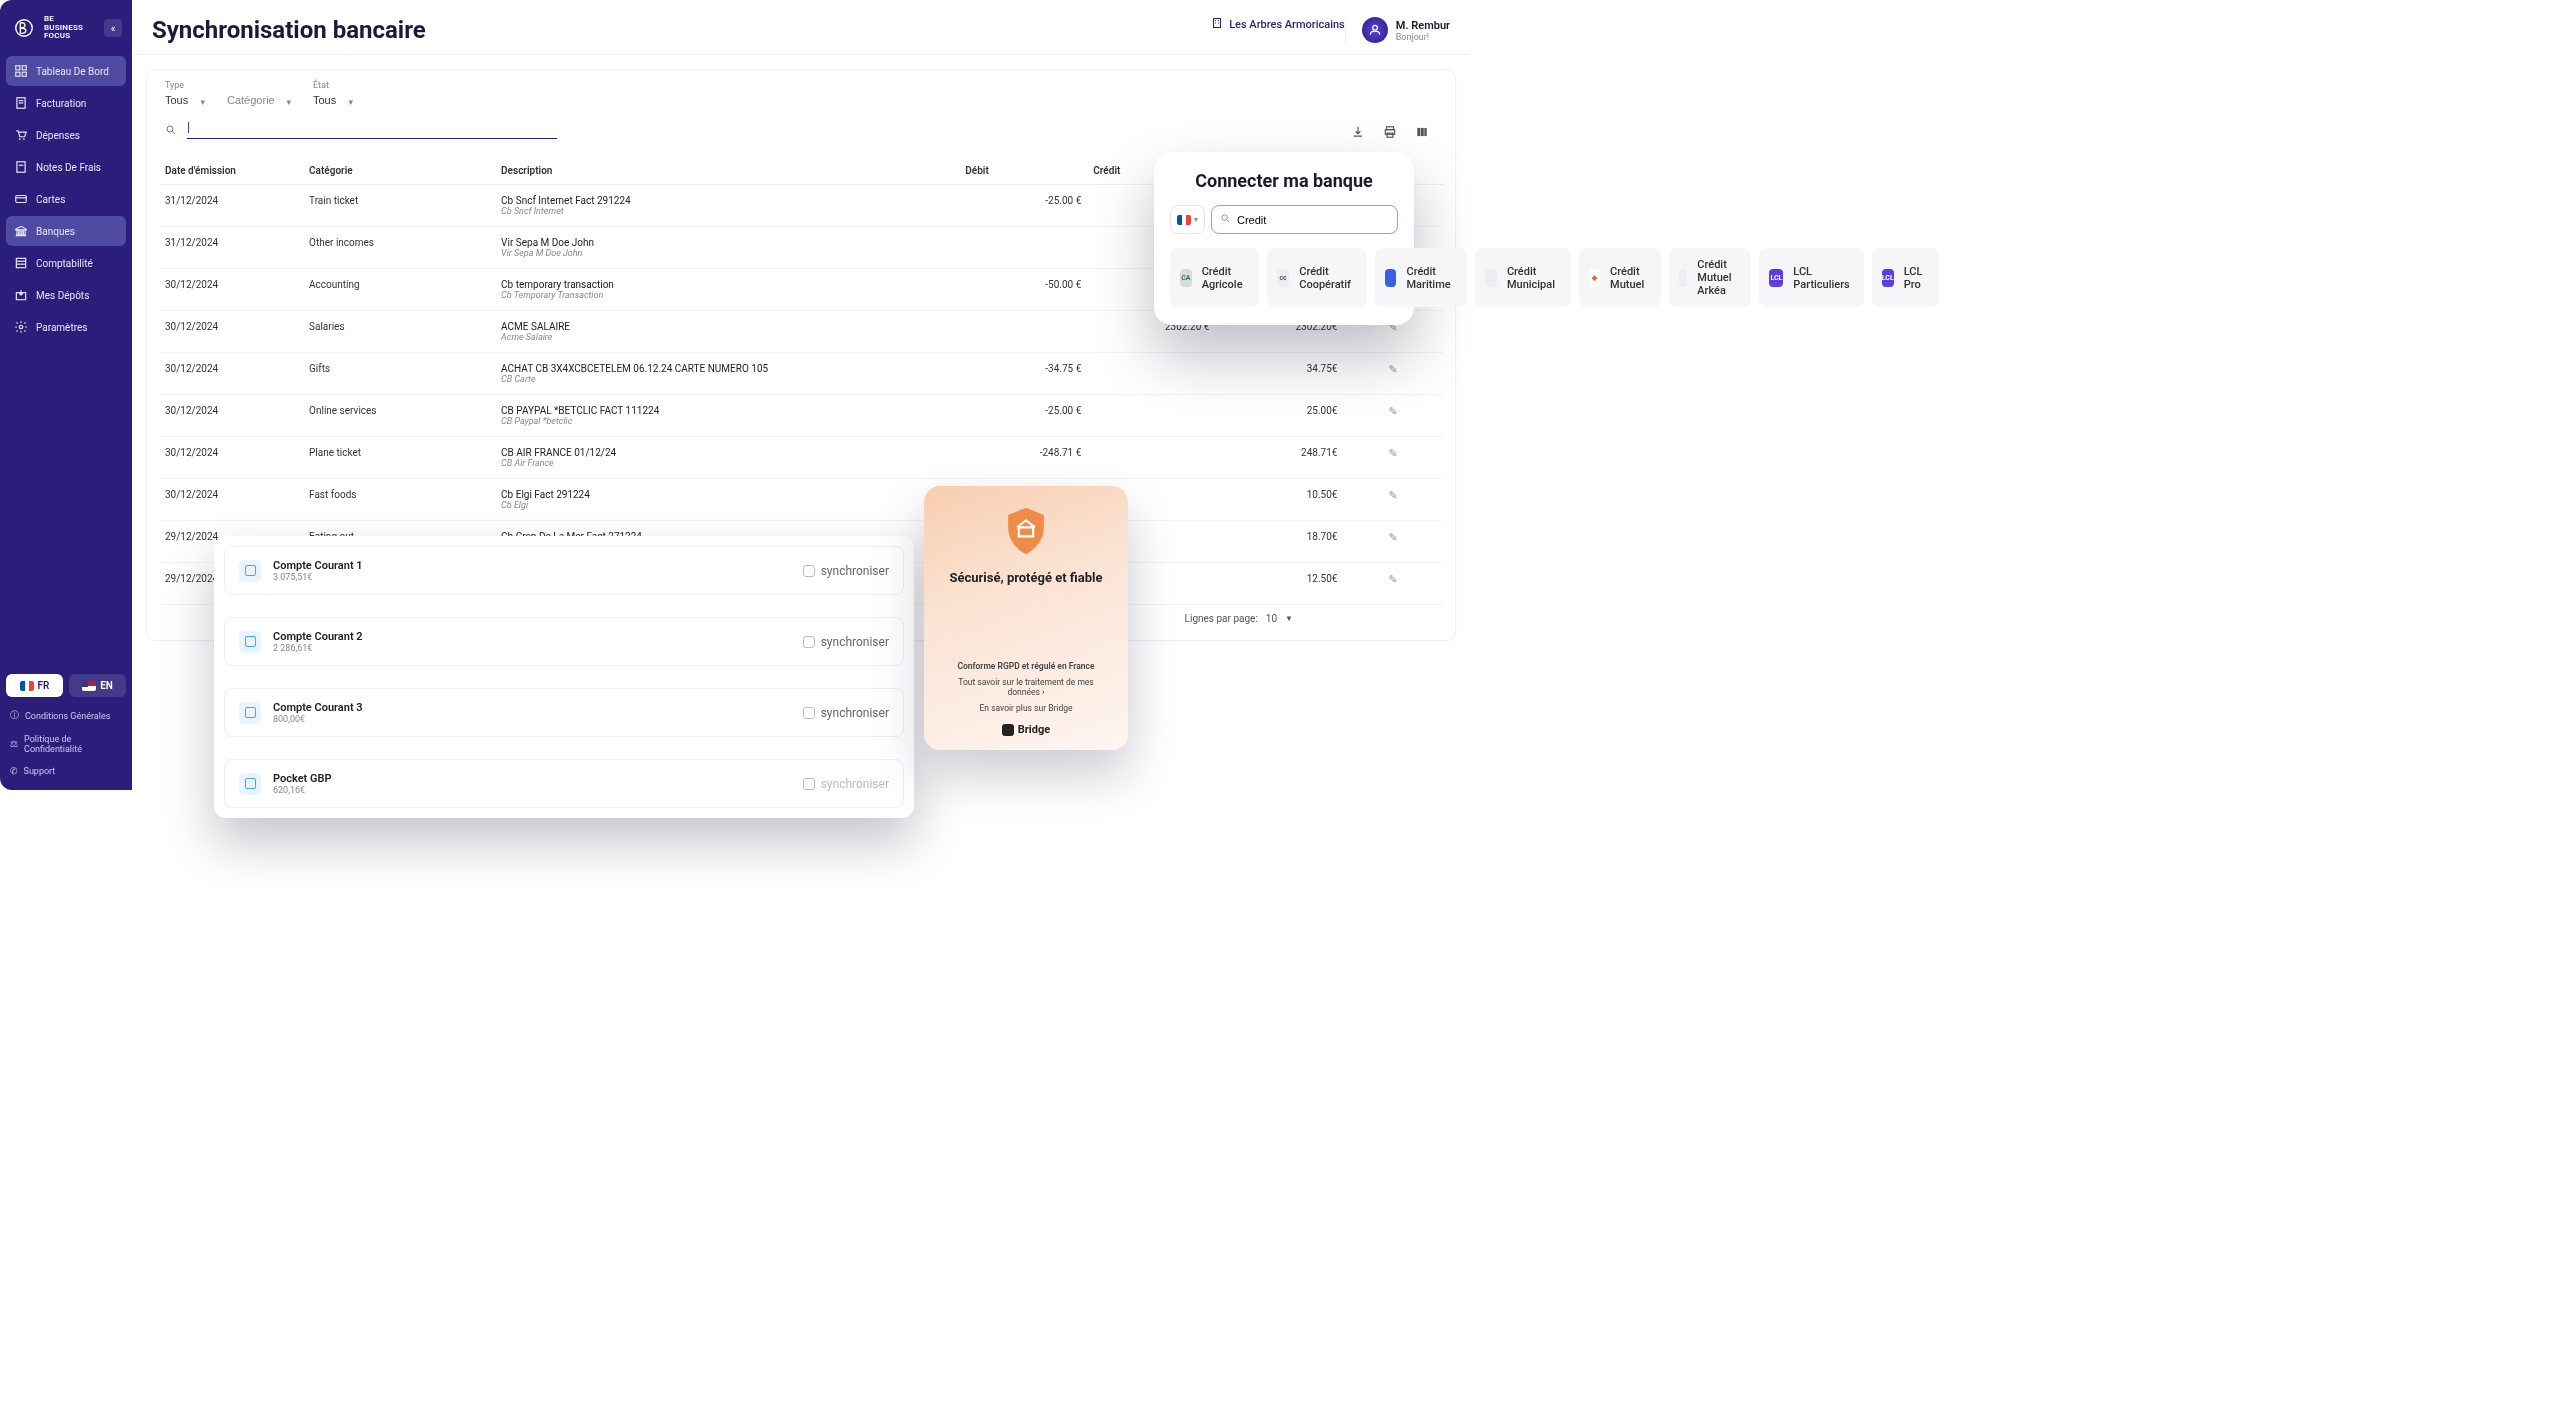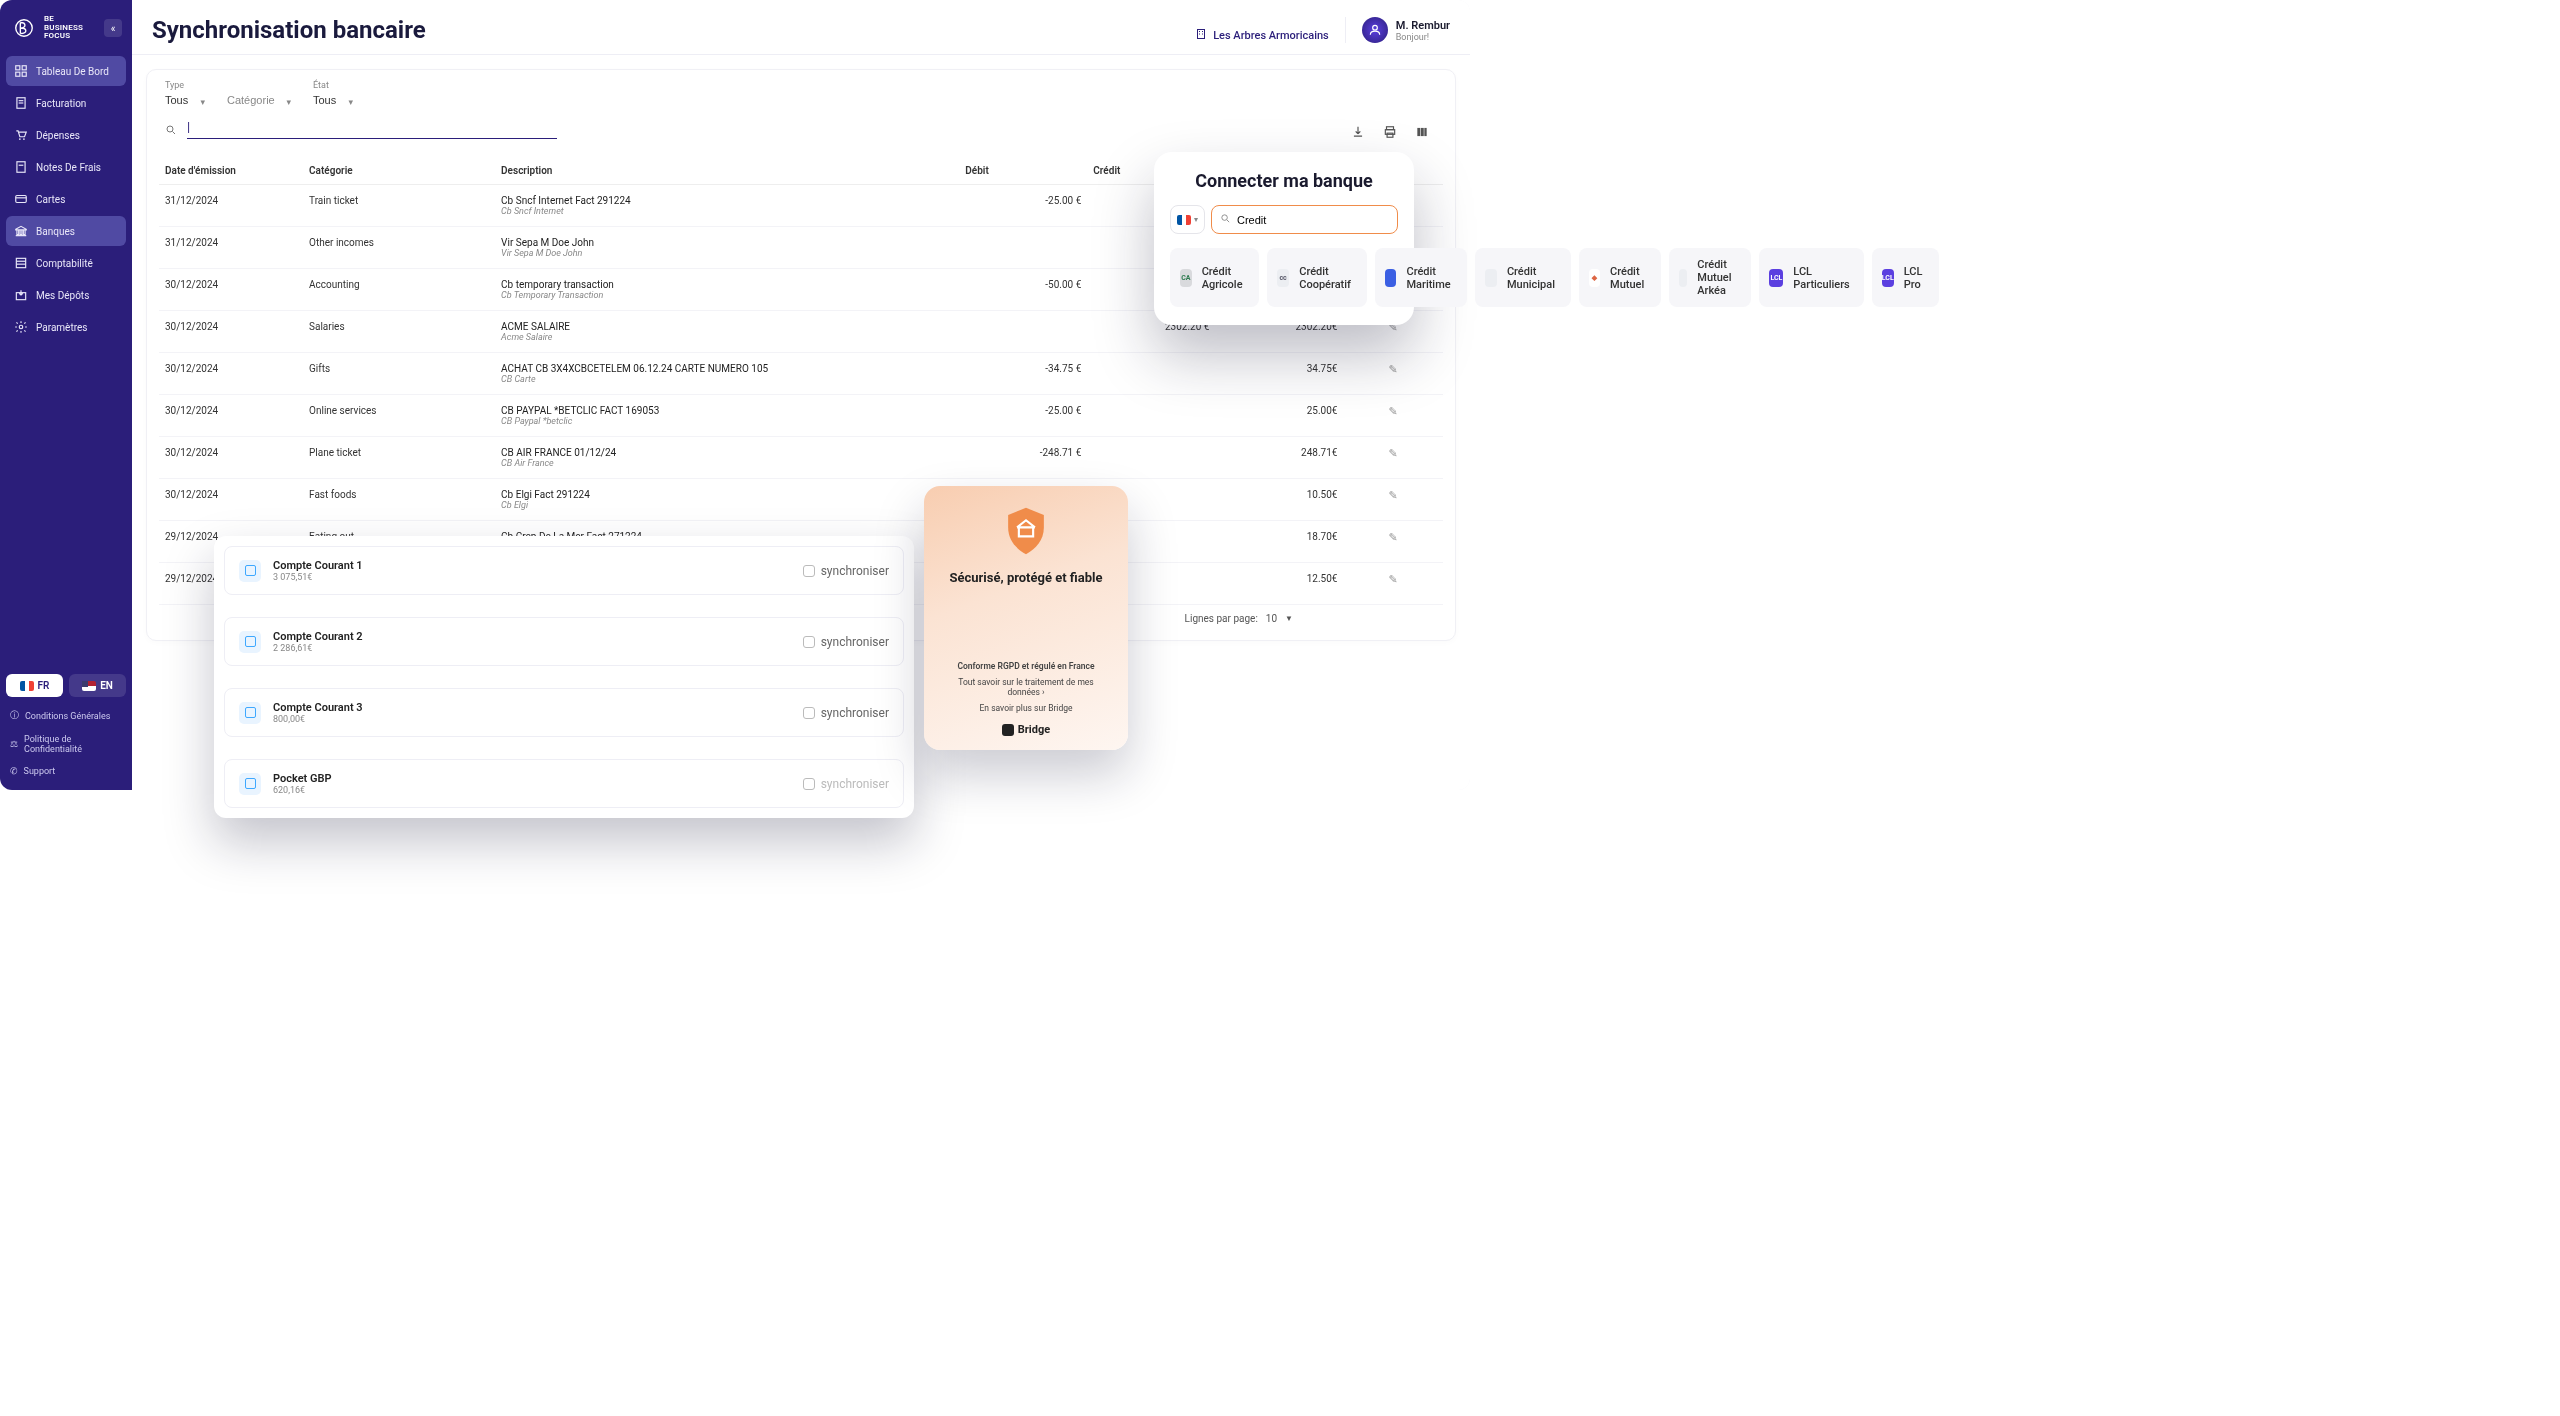--- a/index.html
+++ b/index.html
@@ -145,22 +145,22 @@
   border-bottom: 1px solid #eeeef5;
 }
 .page-title {
   font-size: 24px;
   font-weight: 700;
   color: #1a1a3d;
 }
 .header-right {
   margin-left: auto;
   display: flex;
-  align-items: flex-end;
-  gap: 16px;
+  align-items: flex-start;
+  gap: 0;
 }
 .company-link {
   display: flex;
   align-items: center;
   gap: 6px;
   color: #2b1e7a;
   font-size: 11px;
   font-weight: 500;
 }
 .user-chip {
@@ -778,21 +778,21 @@
                 </td>
                 <td class="td-num">-34.75 €</td>
                 <td class="td-num"></td>
                 <td class="td-num">34.75€</td>
                 <td class="td-act"><span class="edit-icon"></span></td>
               </tr>
               <tr>
                 <td class="td-date">30/12/2024</td>
                 <td class="td-cat">Online services</td>
                 <td class="td-desc">
-                  <div class="desc-main">CB PAYPAL *BETCLIC FACT 169053</div>
+                  <div class="desc-main">CB PAYPAL *BETCLIC FACT 111224</div>
                   <div class="desc-sub">CB Paypal *betclic</div>
                 </td>
                 <td class="td-num">-25.00 €</td>
                 <td class="td-num"></td>
                 <td class="td-num">25.00€</td>
                 <td class="td-act"><span class="edit-icon"></span></td>
               </tr>
               <tr>
                 <td class="td-date">30/12/2024</td>
                 <td class="td-cat">Plane ticket</td>

